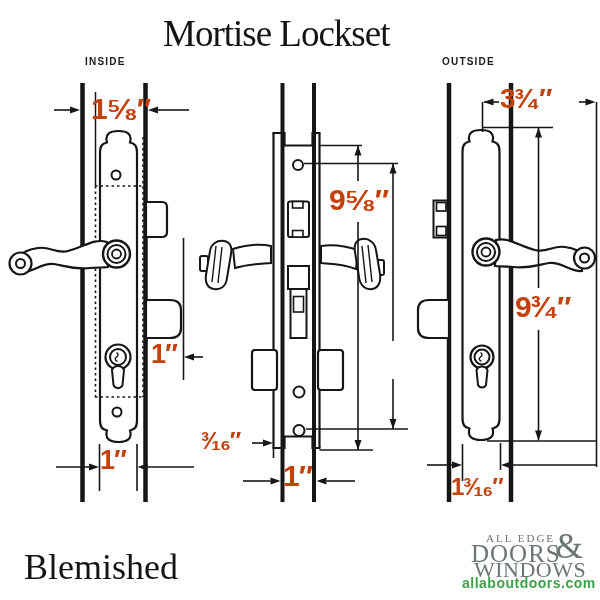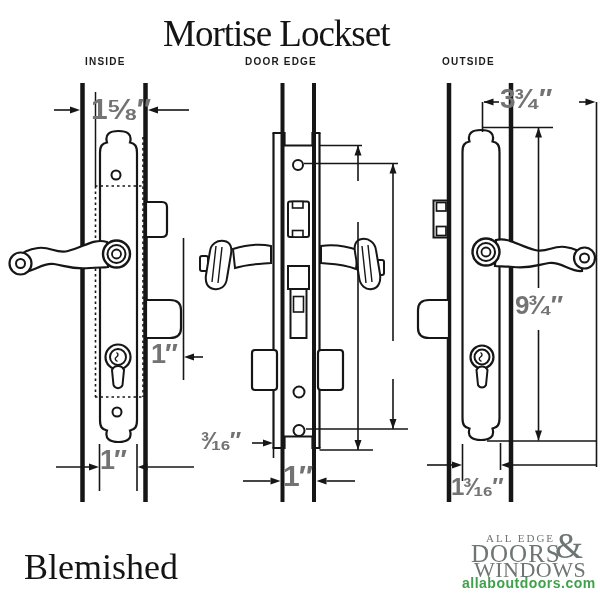--- a/index.html
+++ b/index.html
@@ -3,21 +3,21 @@
 <meta charset="utf-8">
 <style>
   html,body{margin:0;padding:0;background:#fff;}
   #stage{position:relative;width:600px;height:600px;background:#ffffff;overflow:hidden;
          font-family:"Liberation Sans",sans-serif;}
   #art{position:absolute;left:0;top:0;}
   .txt{position:absolute;line-height:1;white-space:nowrap;color:#141414;}
   .title{font-family:"Liberation Serif",serif;font-size:37px;letter-spacing:-1px;}
   .note{font-family:"Liberation Serif",serif;font-size:36px;margin-top:44px;}
   .seclbl{font-weight:bold;font-size:10px;letter-spacing:1.2px;color:#1c1c1c;}
-  .dim{font-weight:bold;letter-spacing:-1px;color:#737373;
+  .dim{font-weight:bold;letter-spacing:-1px;color:#c2410c;
        font-family:"Liberation Sans","DejaVu Sans",sans-serif;}
   .logo-gray{color:#6d7672;font-family:"Liberation Serif",serif;}
   .logo-green{color:#3fa24b;font-weight:bold;font-size:14px;letter-spacing:0.5px;}
 </style>
 </head>
 <body>
 
 <div id="stage">
 
 <svg id="art" width="600" height="600" viewBox="0 0 600 600" fill="none" stroke="#161616" stroke-linecap="butt">
@@ -219,32 +219,32 @@
       <path d="M462,465 L452,461.5 L452,468.5 Z" fill="#161616" stroke="none"></path>
       <line x1="511" y1="465" x2="596.5" y2="465"></line>
       <path d="M501,465 L511,461.5 L511,468.5 Z" fill="#161616" stroke="none"></path>
     </g>
   </g>
 </svg>
 
   <div class="txt title" style="left:163px;top:15px;">Mortise Lockset</div>
 
   <div class="txt seclbl" style="left:85px;top:57px;">INSIDE</div>
-  <div class="txt seclbl" style="left:245px;top:57px;">DOOR EDGE</div>
   <div class="txt seclbl" style="left:442px;top:57px;">OUTSIDE</div>
 
   <div class="txt dim" style="left:91px;top:94px;font-size:30px;">1⁵⁄₈″</div>
   <div class="txt dim" style="left:151px;top:341px;font-size:27px;">1″</div>
   <div class="txt dim" style="left:100px;top:447px;font-size:27px;">1″</div>
 
+  <div class="txt dim" style="left:329px;top:185px;font-size:30px;">9⁵⁄₈″</div>
   <div class="txt dim" style="left:201px;top:429px;font-size:24px;">³⁄₁₆″</div>
   <div class="txt dim" style="left:283px;top:461px;font-size:30px;">1″</div>
 
   <div class="txt dim" style="left:500px;top:85px;font-size:28px;text-align:center;">3³⁄₄″</div>
-  <div class="txt dim" style="left:515px;top:292px;font-size:26px;">9³⁄₄″</div>
+  <div class="txt dim" style="left:515px;top:292px;font-size:30px;">9³⁄₄″</div>
   <div class="txt dim" style="left:451px;top:475px;font-size:24px;">1³⁄₁₆″</div>
 
   <div class="txt note" style="left:24px;top:505px;">Blemished</div>
 
   <div>
     <div class="txt logo-gray" style="left:486px;top:533px;font-size:11px;letter-spacing:2px;">ALL EDGE</div>
     <div class="txt logo-gray" style="left:555px;top:528px;font-size:36px;">&amp;</div>
     <div class="txt logo-gray" style="left:471px;top:541px;font-size:25px;letter-spacing:1px;">DOORS</div>
     <div class="txt logo-gray" style="left:466px;top:559px;font-size:22px;letter-spacing:0.5px;margin-left:8px;">WINDOWS</div>
     <div class="txt logo-green" style="left:462px;top:576px;">allaboutdoors.com</div>

